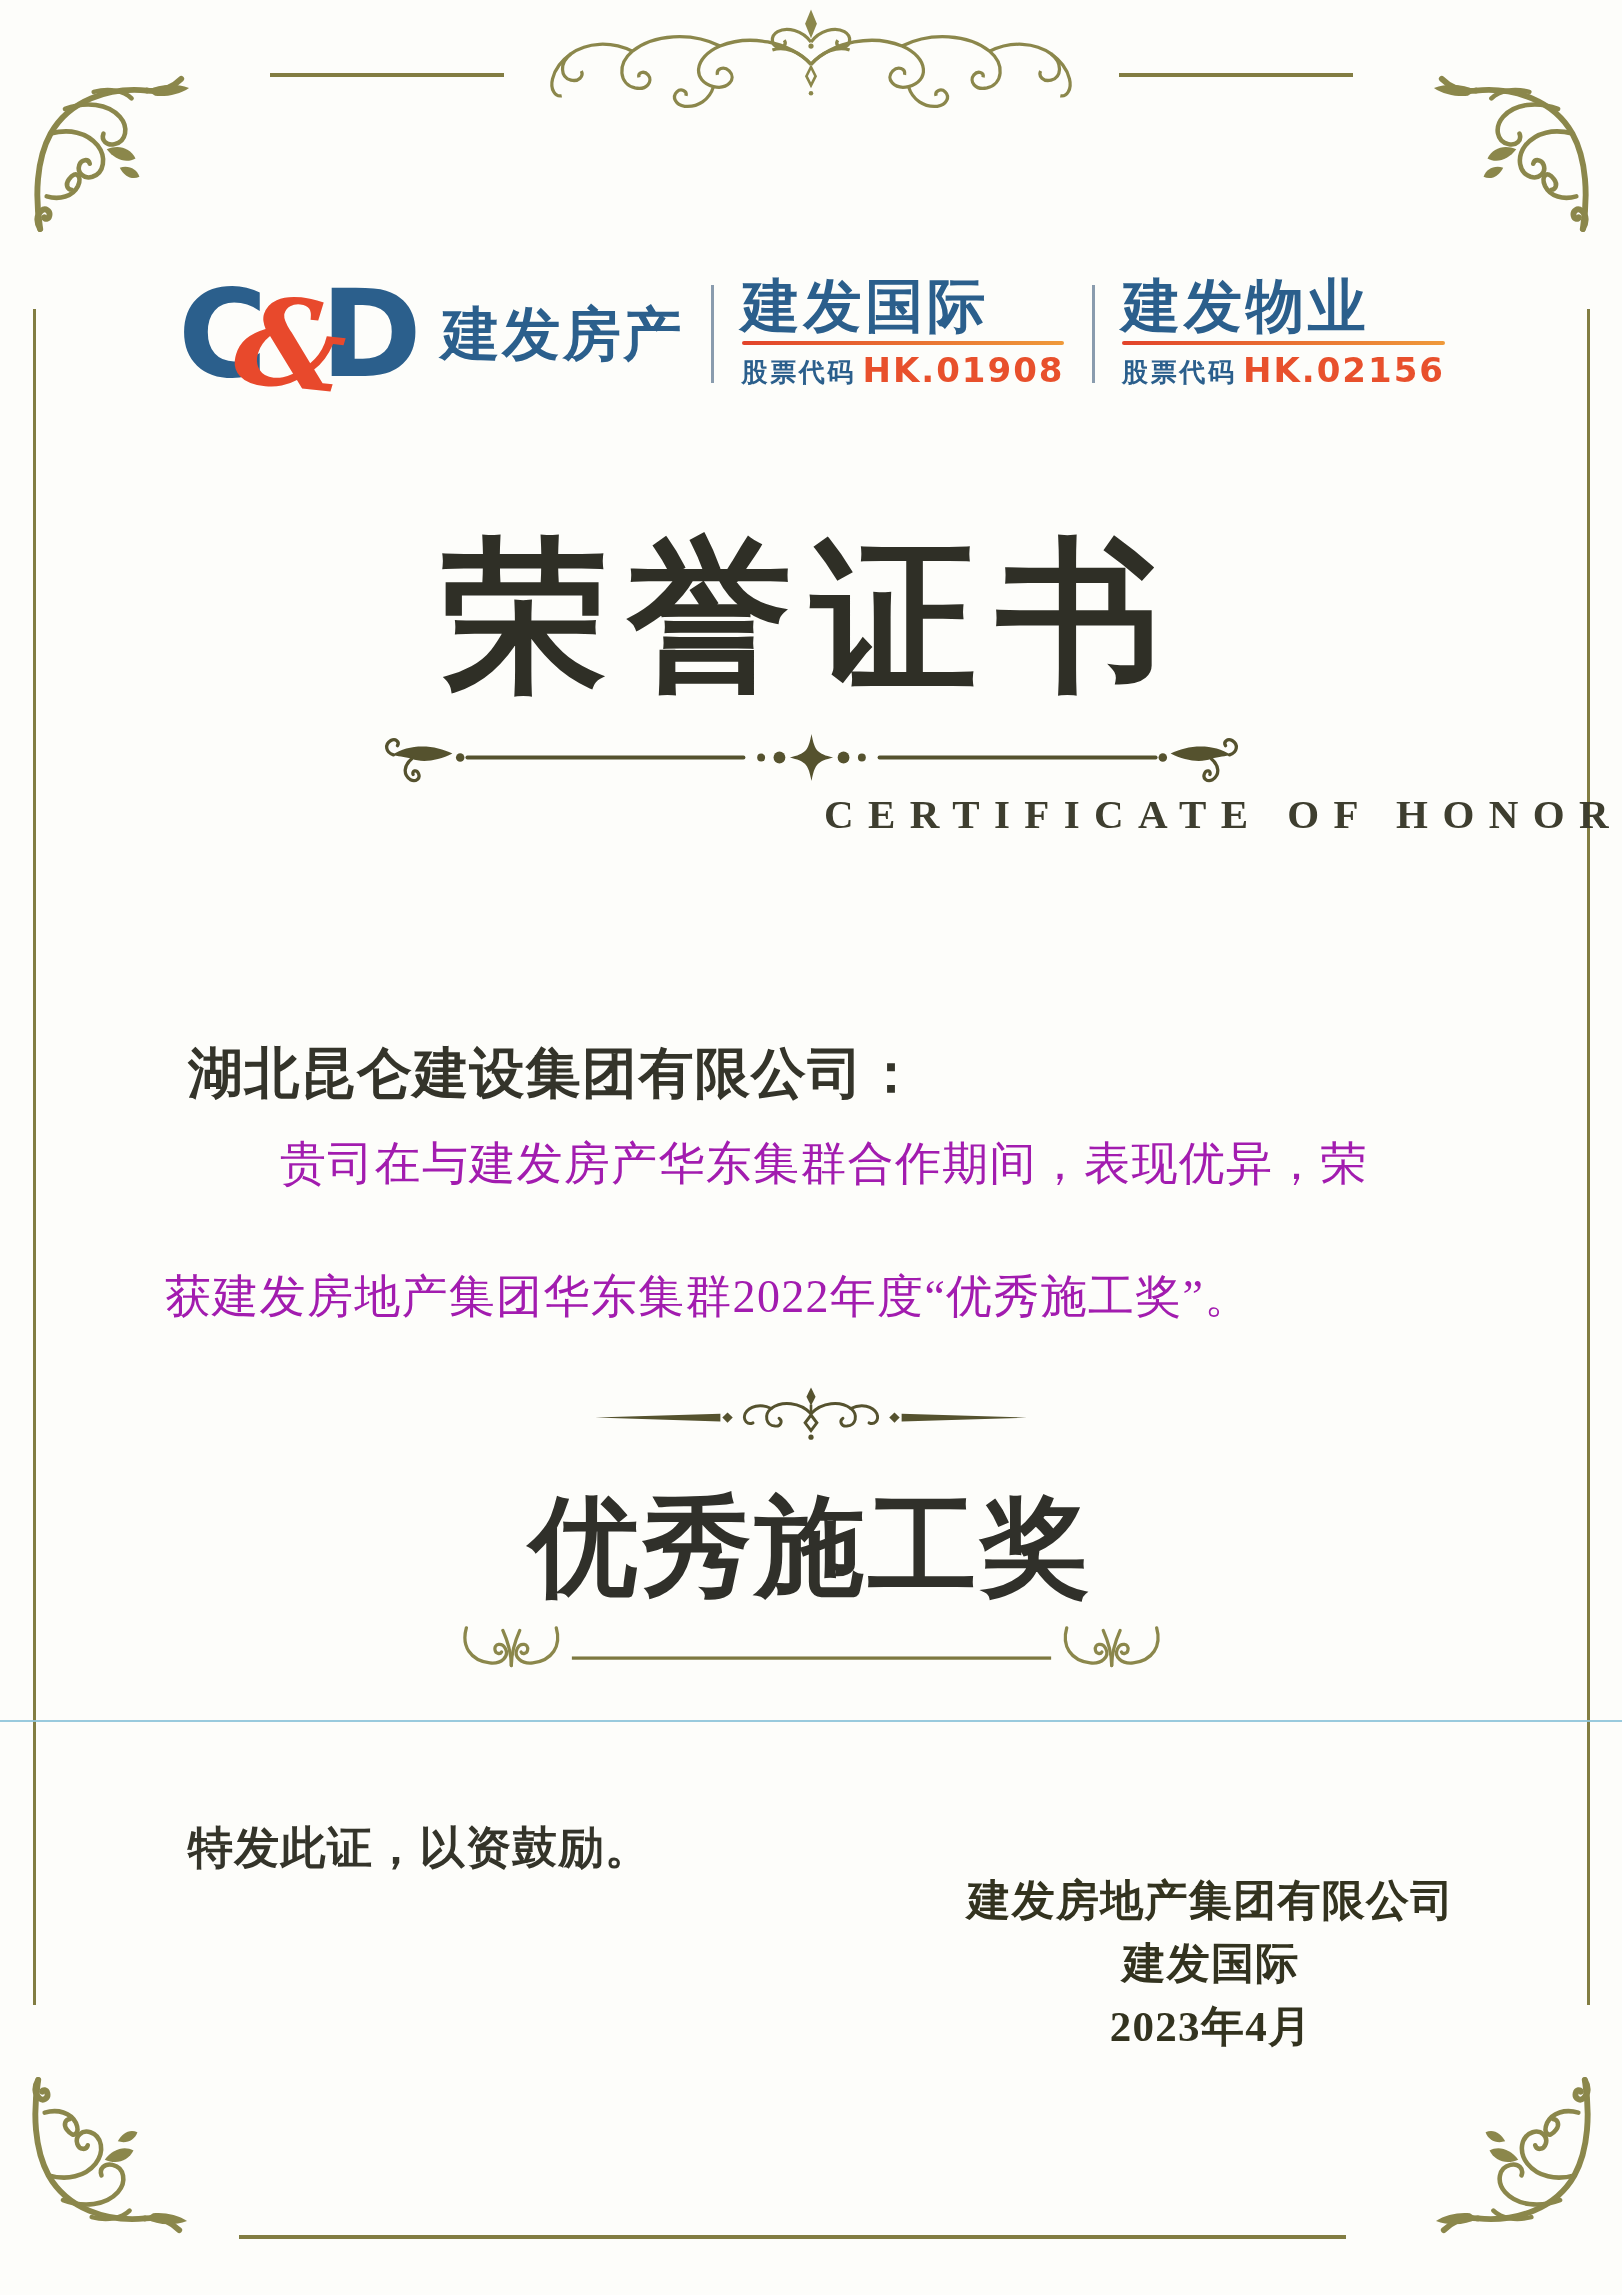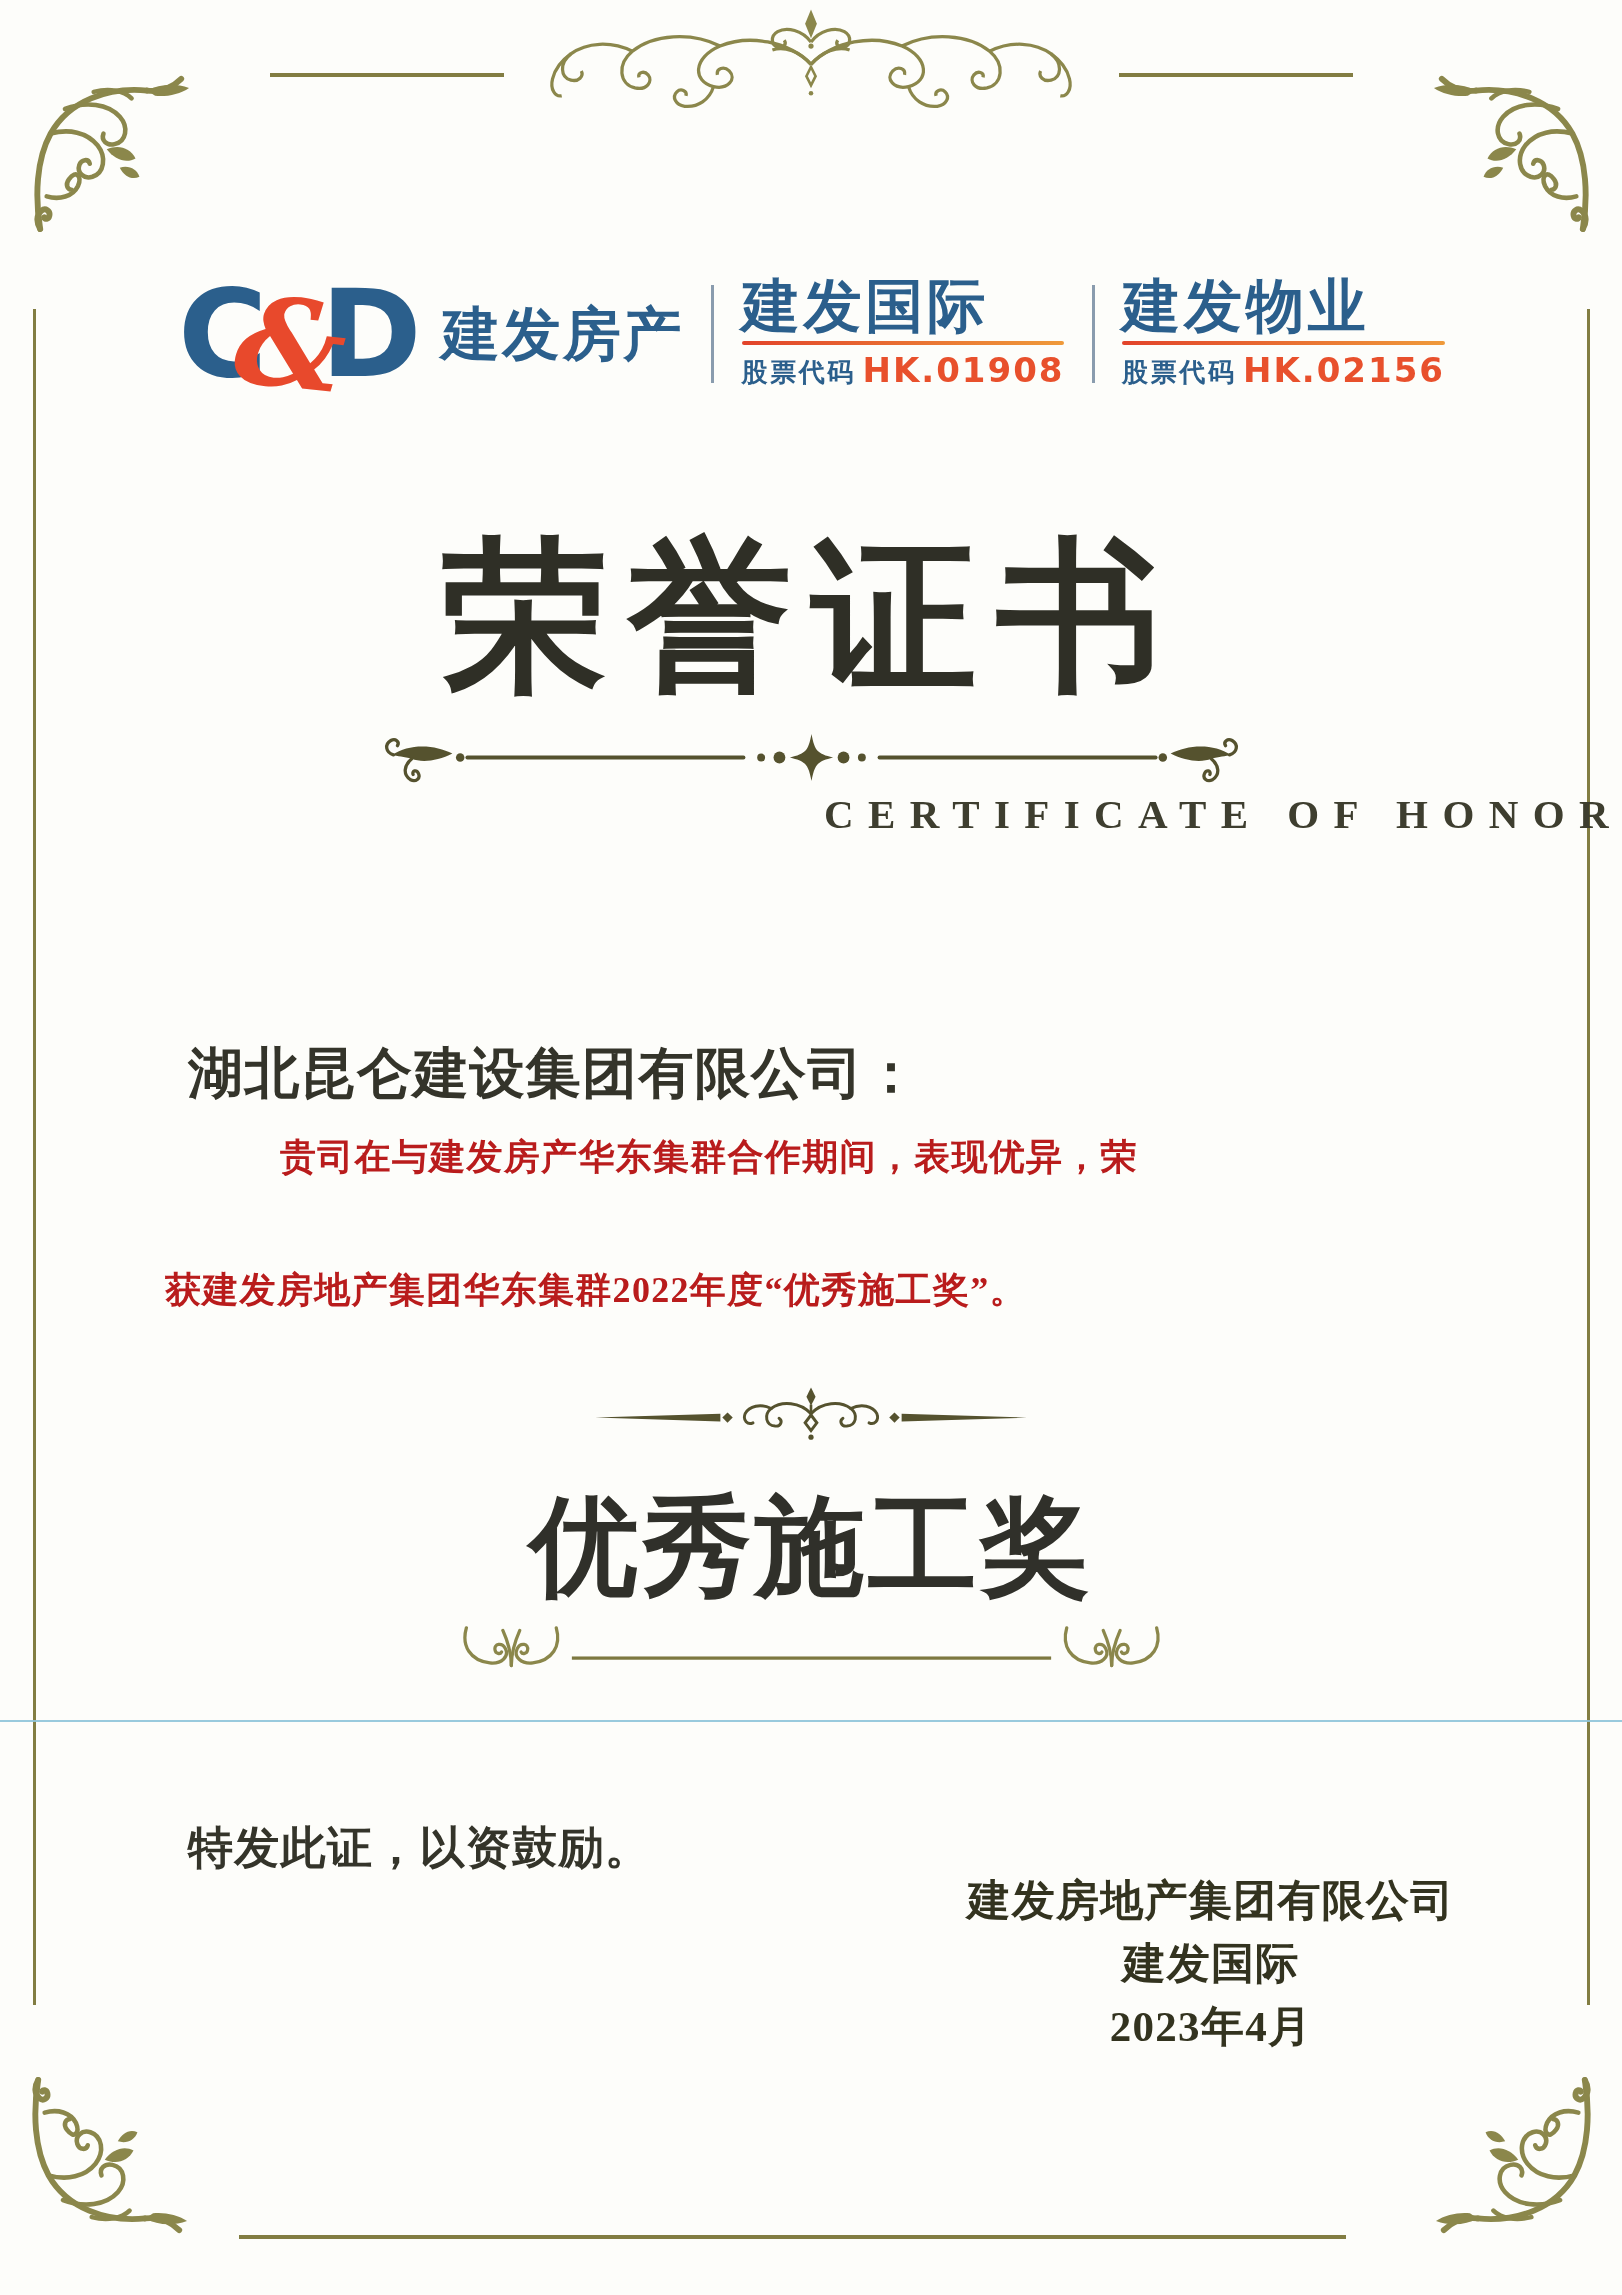--- a/index.html
+++ b/index.html
@@ -62,21 +62,21 @@
     font-size:165px;font-weight:700;color:#2f2f26;letter-spacing:19.6px;line-height:1.05;
   }
   .divider1{position:absolute;left:383px;top:726px;width:857px;height:63px;}
   .title-en{
     position:absolute;left:0;right:0;top:790px;text-align:right;
     font-size:41px;font-weight:600;color:#3e3e2f;letter-spacing:14.4px;
   }
 
   
   .recipient{position:absolute;left:188px;top:1037px;font-size:55px;font-weight:700;letter-spacing:1.3px;}
-  .para-line{position:absolute;font-size:36px;font-weight:700;letter-spacing:1.3px;color:#b91c1c;}
+  .para-line{position:absolute;font-size:46px;font-weight:400;letter-spacing:1.3px;color:#a21caf;}
   .para-l1{left:280px;top:1133px;}
   .para-l2{left:165px;top:1238px;margin-top:28px;}
 
   .divider2{position:absolute;left:592px;top:1385px;width:438px;height:60px;}
   .award{
     position:absolute;left:0;right:0;top:1474px;text-align:center;
     font-size:109px;font-weight:700;color:#30302a;letter-spacing:3.9px;
   }
   .divider3{position:absolute;left:458px;top:1620px;width:707px;height:56px;}
 

